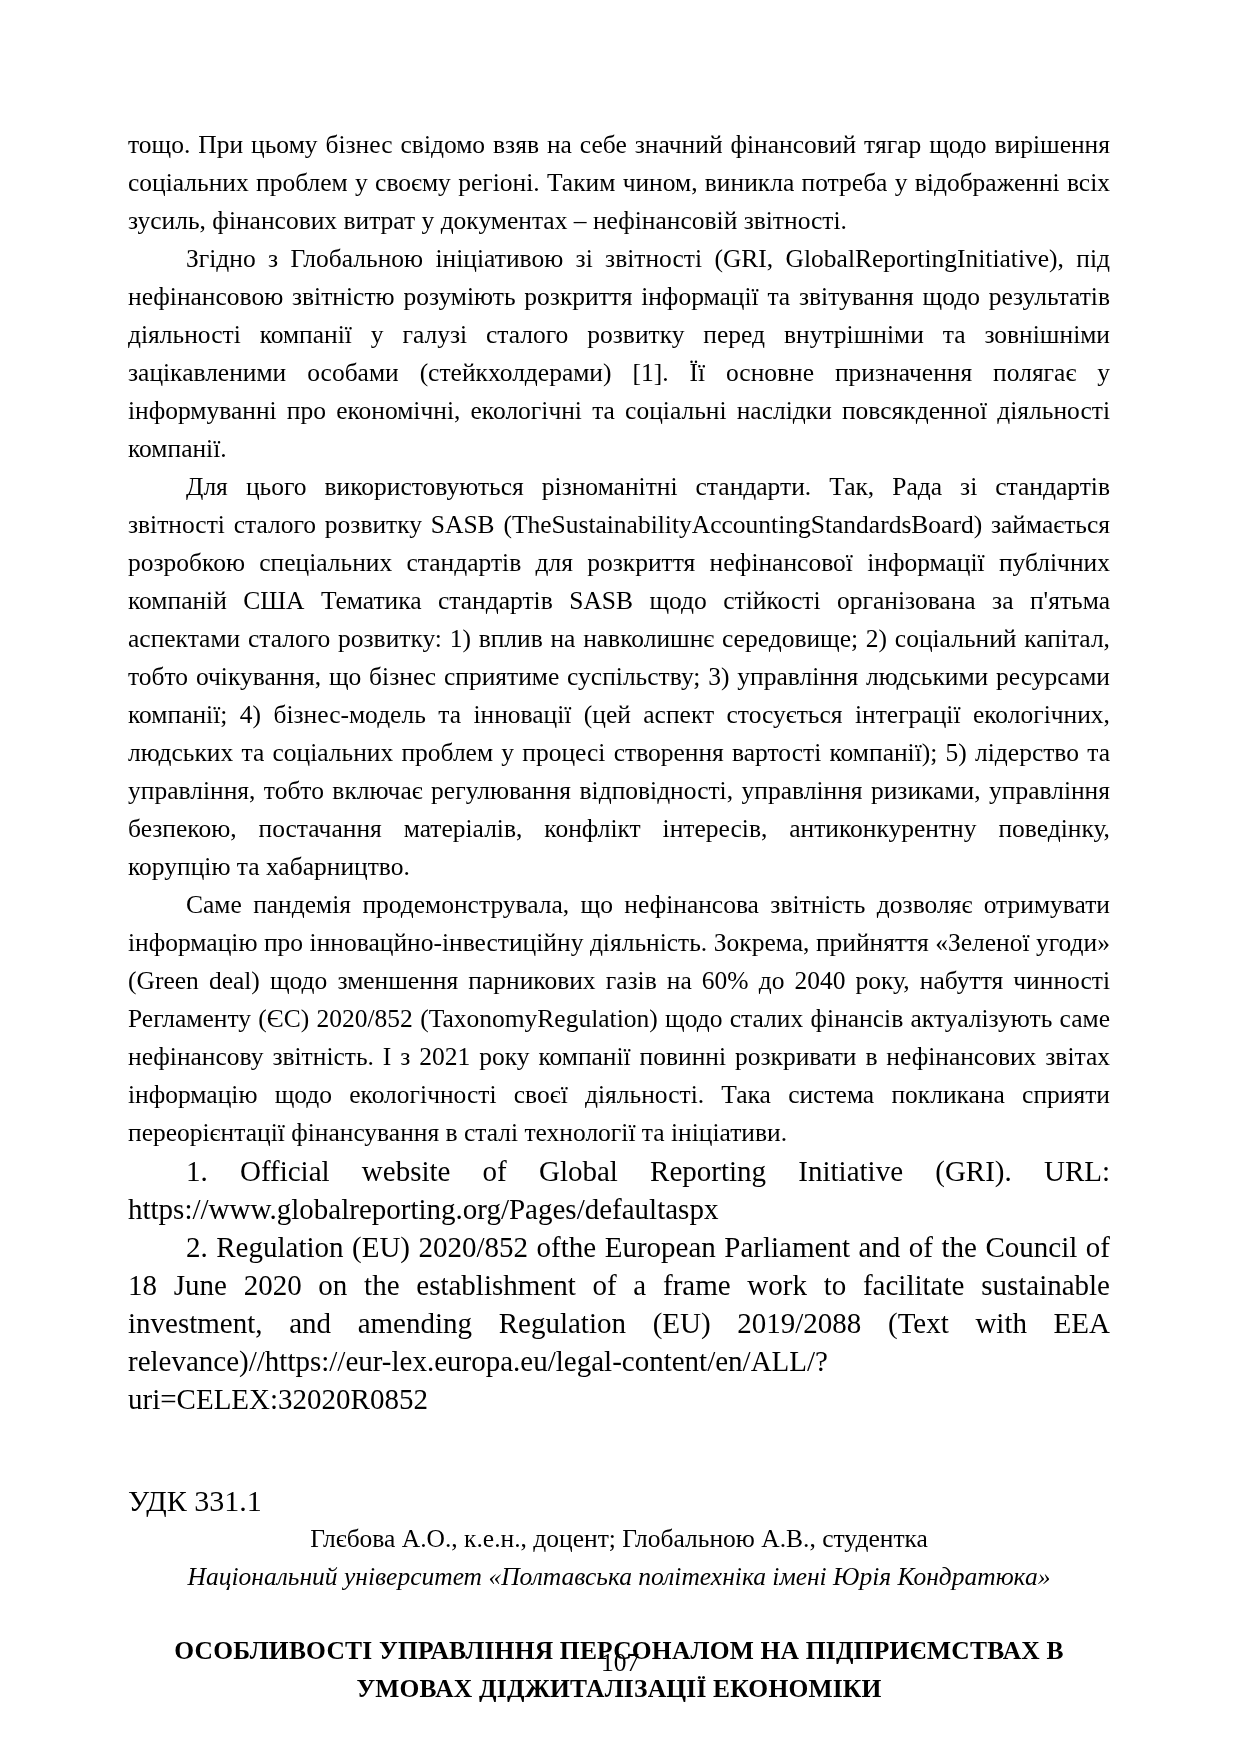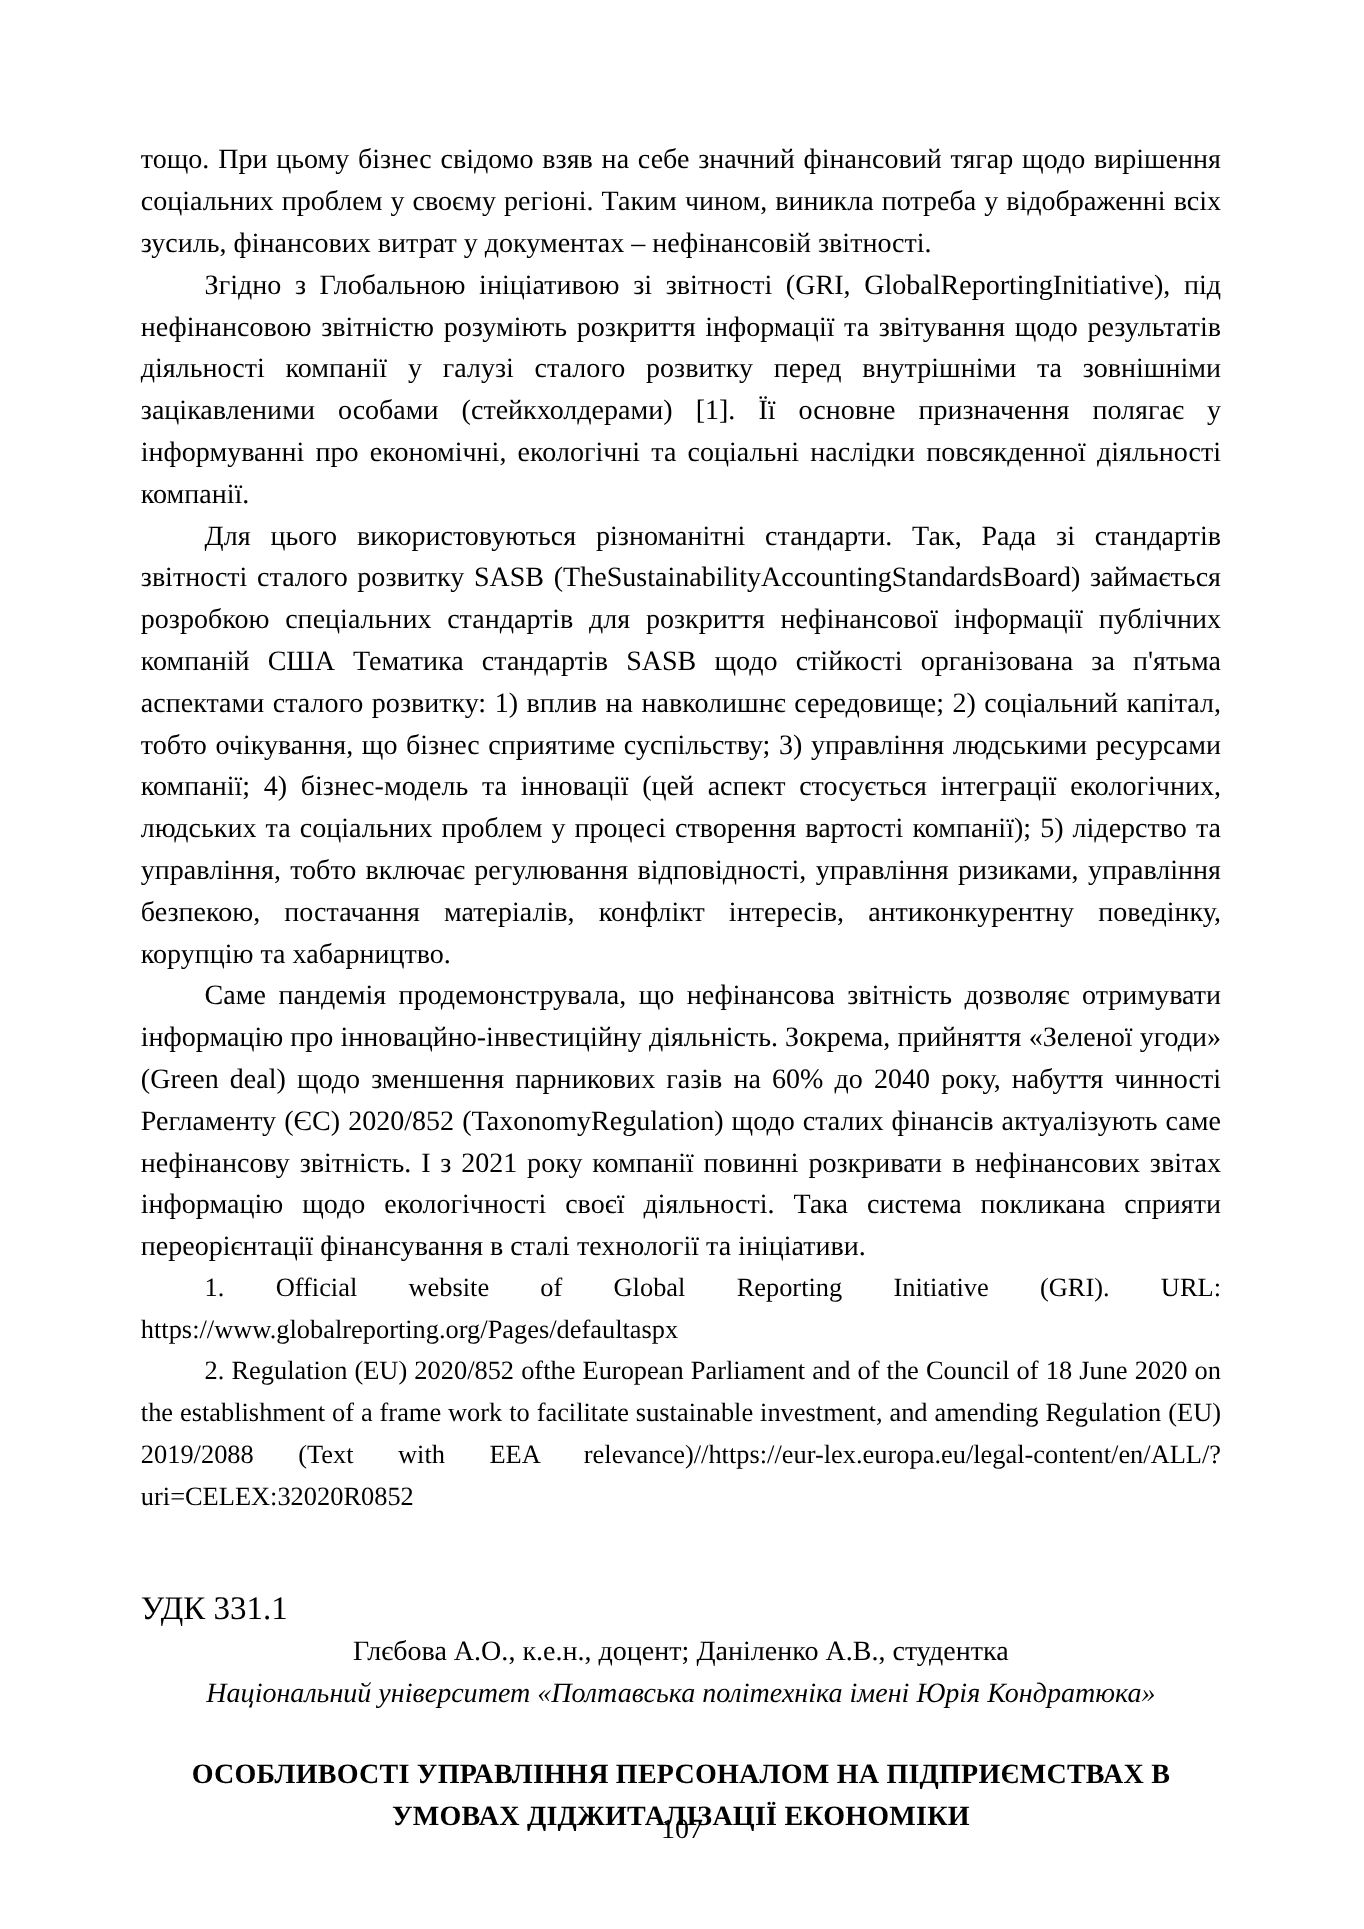--- a/index.html
+++ b/index.html
@@ -41,21 +41,21 @@
   }
   .refs-heading {
     margin: 26px 0 0 0;
     font-size: 25.5px;
     line-height: 38px;
     font-weight: bold;
     text-align: center;
   }
   p.ref-item {
     margin: 0;
-    font-size: 24px;
+    font-size: 29px;
     line-height: 38px;
     text-align: justify;
     text-indent: 58px;
   }
   .gap-block {
     height: 64px;
   }
   .udk {
     margin: 0;
     font-size: 30px;
@@ -110,21 +110,21 @@
 
 
     <p class="ref-item">1. Official website of Global Reporting Initiative (GRI). URL: https://www.globalreporting.org/Pages/defaultaspx</p>
 
     <p class="ref-item">2. Regulation (EU) 2020/852 ofthe European Parliament and of the Council of 18 June 2020 on the establishment of a frame work to facilitate sustainable investment, and amending Regulation (EU) 2019/2088 (Text with EEA relevance)//https://eur-lex.europa.eu/legal-content/en/ALL/?uri=CELEX:32020R0852</p>
 
     <div class="gap-block"></div>
 
     <p class="udk">УДК 331.1</p>
 
-    <p class="authors-line">Глєбова А.О., к.е.н., доцент; Даніленко А.В., студентка</p>
+    <p class="authors-line">Глєбова А.О., к.е.н., доцент; Глобальною А.В., студентка</p>
 
     <p class="affiliation-line">Національний університет «Полтавська політехніка імені Юрія Кондратюка»</p>
 
 
     <div class="article-title">
       <div>ОСОБЛИВОСТІ УПРАВЛІННЯ ПЕРСОНАЛОМ НА ПІДПРИЄМСТВАХ В</div>
       <div>УМОВАХ ДІДЖИТАЛІЗАЦІЇ ЕКОНОМІКИ</div>
     </div>
 
   </div>

